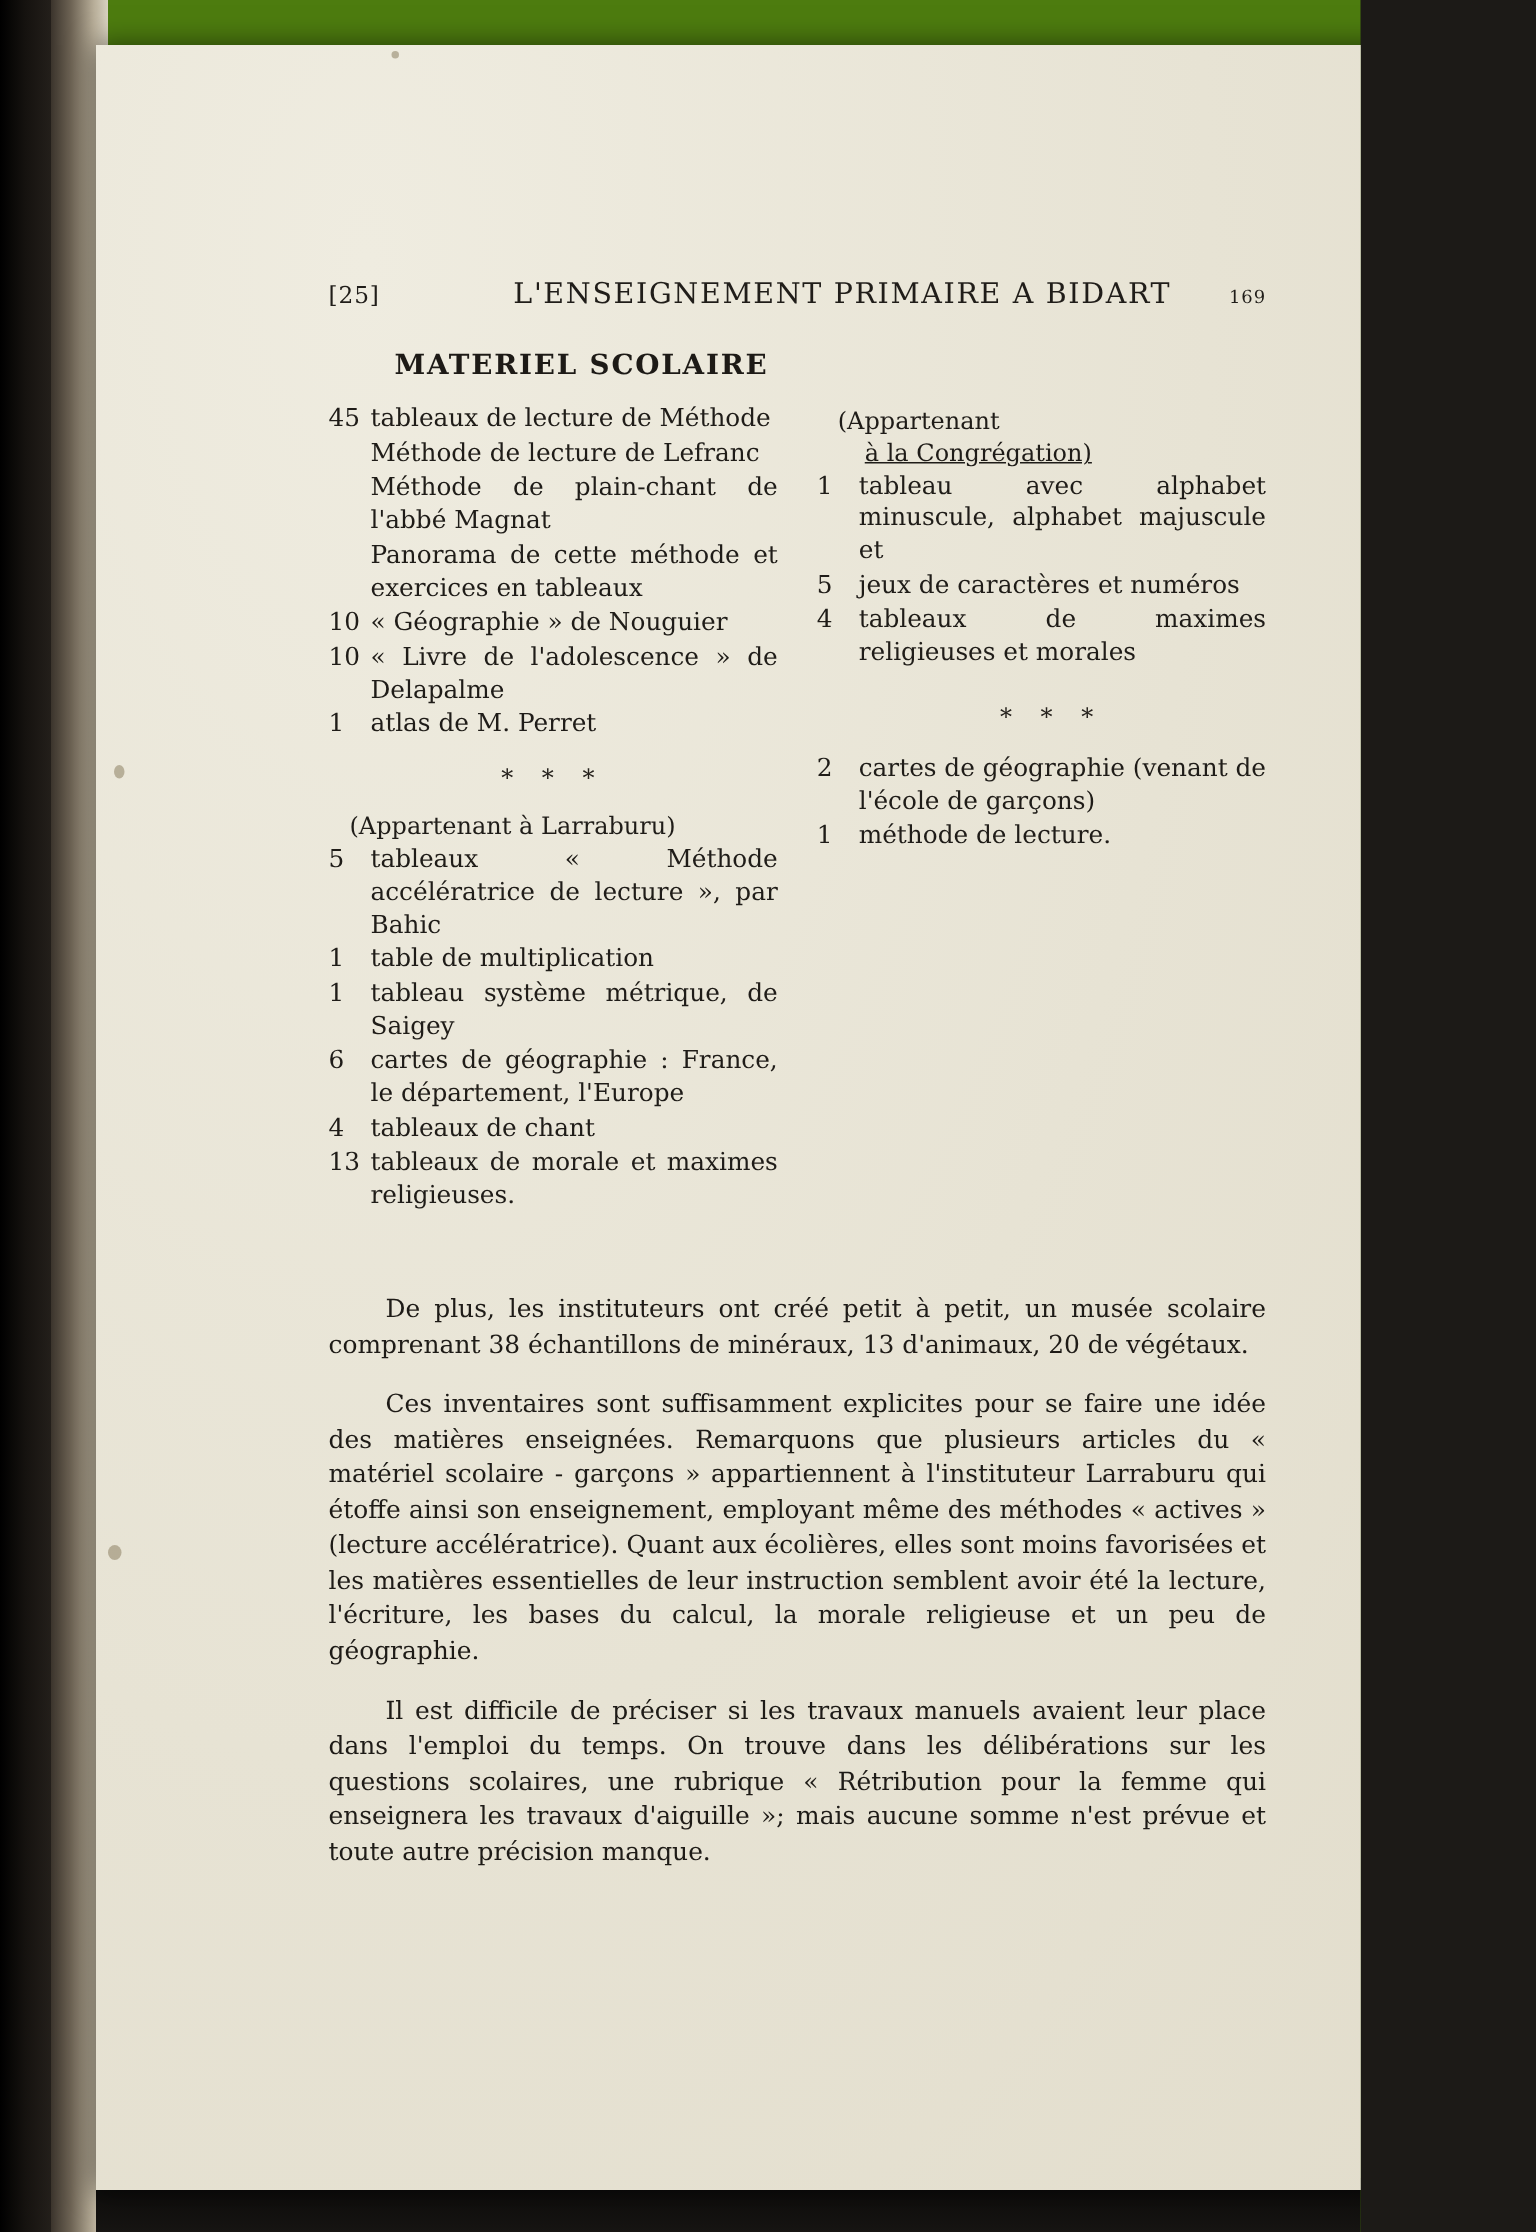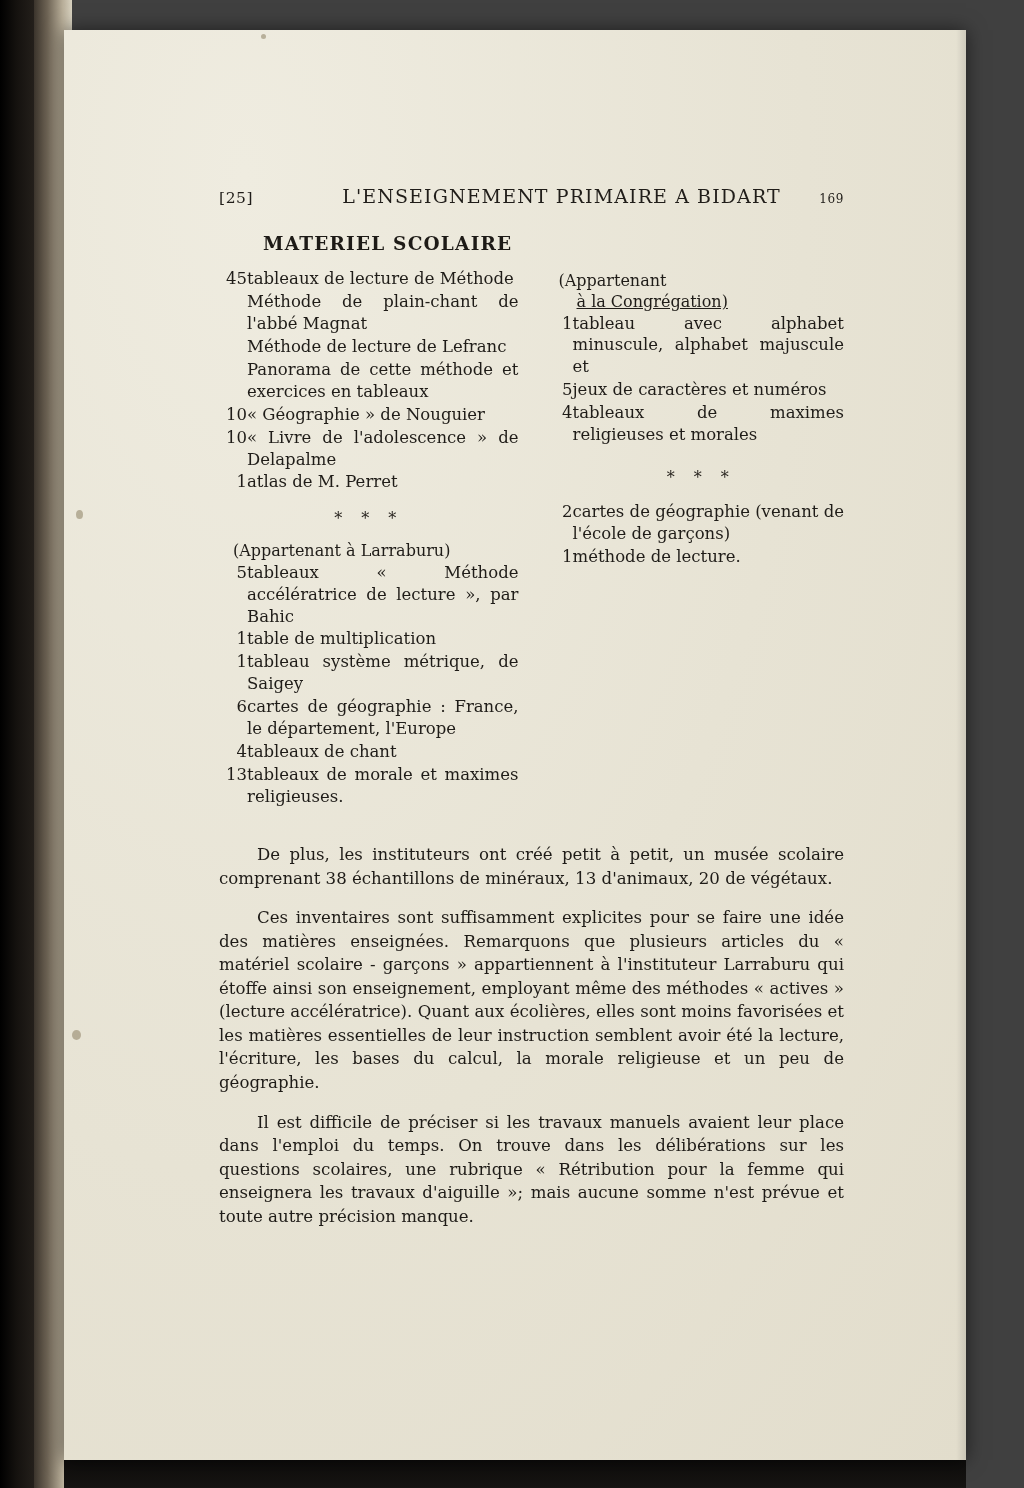--- a/index.html
+++ b/index.html
@@ -2,24 +2,24 @@
 <html><head>
 <meta charset="utf-8">
 <style>
   html, body {
     margin: 0;
     padding: 0;
     background: #1c1a17;
   }
   .page-root {
     position: relative;
-    width: 1024px;
+    width: 907px;
     height: 1488px;
     overflow: hidden;
-    background: #404040;
+    background: #4d7c0f;
     font-family: "DejaVu Serif", "Liberation Serif", serif;
   }
   
   .binding-dark {
     position: absolute;
     left: 0; top: 0;
     width: 42px; height: 1488px;
     background: linear-gradient(to right, #000000 0%, #15120f 40%, #2a2520 100%);
   }
   .binding-edge {
@@ -100,21 +100,21 @@
   .inv-item {
     display: flex;
     font-size: 16.5px;
     line-height: 1.33;
     color: #1f1c18;
     margin-bottom: 1px;
   }
   .inv-qty {
     width: 28px;
     flex: 0 0 28px;
-    text-align: right;
+    text-align: left;
   }
   .inv-qty.wide { width: 28px; }
   .inv-text {
     flex: 1;
     text-align: justify;
     text-align-last: left;
   }
   .heading-note {
     font-size: 16px;
     line-height: 1.33;
@@ -133,21 +133,21 @@
   .para {
     font-size: 16.6px;
     line-height: 1.42;
     color: #1e1b17;
     text-align: justify;
     text-align-last: left;
     text-indent: 38px;
     margin: 0 0 5px 0;
   }
   .paras {
-    margin-top: 34px;
+    margin-top: 52px;
     width: 625px;
   }
   .para + .para { margin-top: 16px; }
 </style>
 </head>
 <body>
 
 <div class="page-root">
   <div class="binding-dark"></div>
   <div class="binding-edge"></div>
@@ -171,25 +171,25 @@
       <div class="cols">
 
         <div class="col left">
 
           <div class="inv-item">
             <span class="inv-qty">45</span>
             <span class="inv-text">tableaux de lecture de Méthode</span>
           </div>
           <div class="inv-item">
             <span class="inv-qty"></span>
+            <span class="inv-text">Méthode de lecture de Lefranc</span>
+          </div>
+          <div class="inv-item">
+            <span class="inv-qty"></span>
             <span class="inv-text">Méthode de plain-chant de l'abbé Magnat</span>
-          </div>
-          <div class="inv-item">
-            <span class="inv-qty"></span>
-            <span class="inv-text">Méthode de lecture de Lefranc</span>
           </div>
           <div class="inv-item">
             <span class="inv-qty"></span>
             <span class="inv-text">Panorama de cette méthode et exercices en tableaux</span>
           </div>
           <div class="inv-item">
             <span class="inv-qty">10</span>
             <span class="inv-text">« Géographie » de Nouguier</span>
           </div>
           <div class="inv-item">

